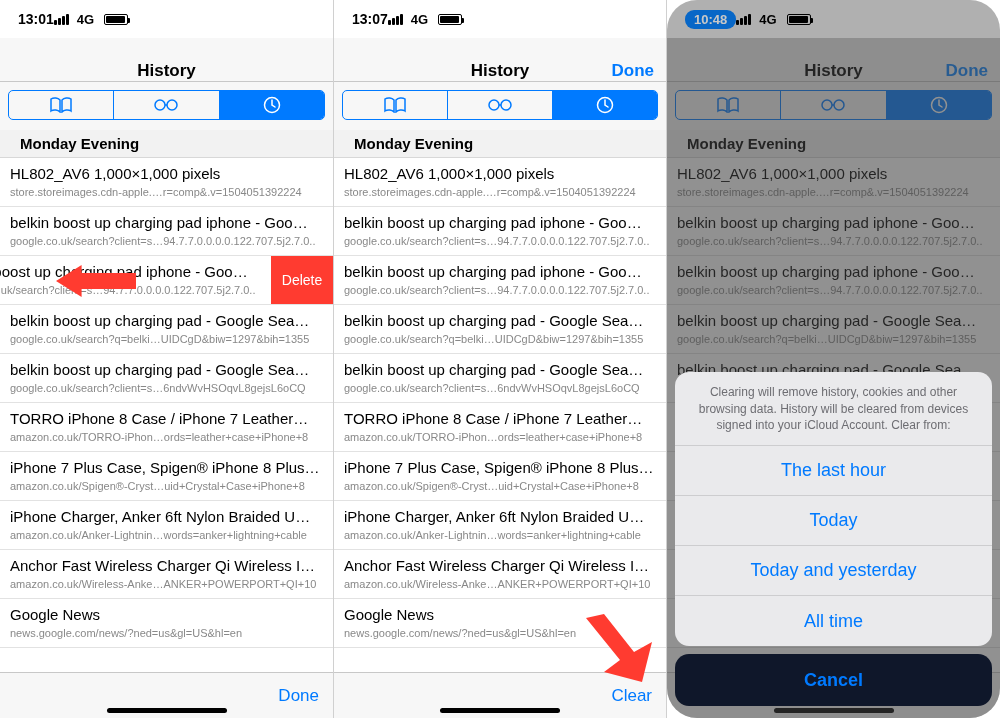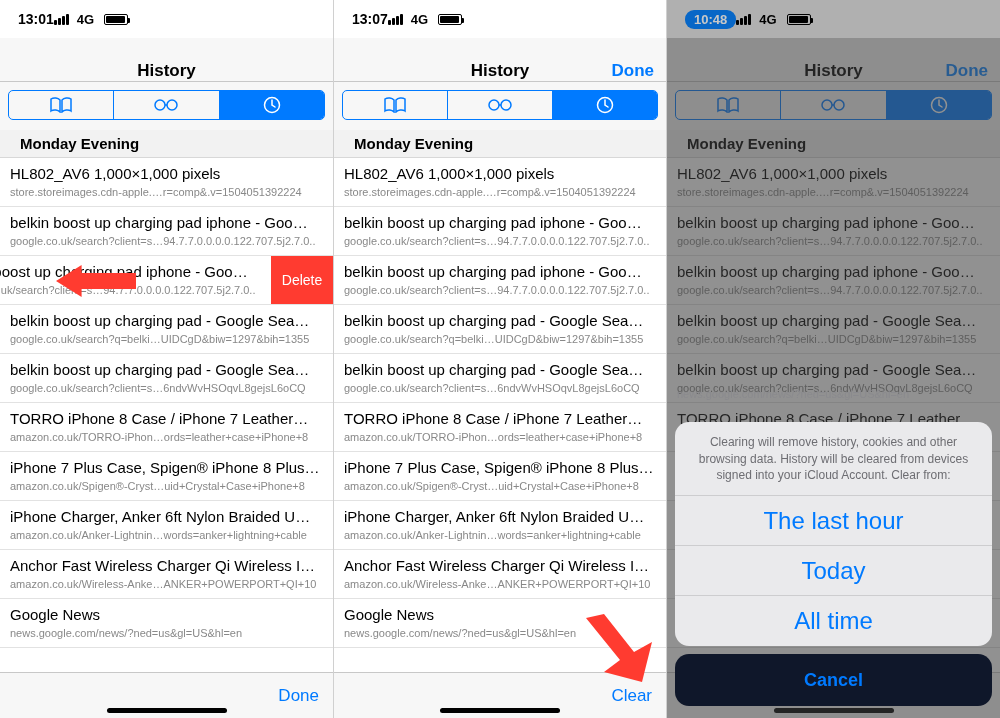--- a/index.html
+++ b/index.html
@@ -1,20 +1,20 @@
 <!DOCTYPE html>
 <html><head>
 <meta charset="utf-8">
 <style>
   * { box-sizing: border-box; margin: 0; padding: 0; }
   html, body { width: 1000px; height: 718px; font-family: -apple-system, "Helvetica Neue", Arial, sans-serif; background:#fff; overflow:hidden; }
   .container { display:flex; width:1000px; height:718px; }
   .pane { position:relative; height:718px; border-right:1px solid #d0d0d0; background:#fff; overflow:hidden; }
   .pane:last-child { border-right:none; }
-  .p0 { width:334px; } .p1 { width:333px; } .p2 { width:333px; }
+  .p0 { width:334px; } .p1 { width:333px; } .p2 { width:333px;border-radius:30px; }
   .dim-overlay { position:absolute; inset:0; background:rgba(80,80,80,0.45); pointer-events:none; }
   .status-bar { position:absolute; top:0; left:0; right:0; height:38px; display:flex; align-items:center; justify-content:flex-start; padding:0 18px; font-size:14px; font-weight:600; color:#000; }
   .status-bar.on-dim { z-index:3; }
   .time-pill { background:#0a84ff; color:#fff; border-radius:9px; padding:2px 9px; font-weight:600; font-size:13px; }
   .status-right { display:flex; align-items:center; gap:4px; }
   .signal { display:flex; align-items:flex-end; gap:1px; margin-right:4px;}
   .signal i { display:block; width:3px; background:#000; border-radius:1px;}
   .signal i:nth-child(1){height:5px} .signal i:nth-child(2){height:7px}
   .signal i:nth-child(3){height:9px} .signal i:nth-child(4){height:11px}
   .net-label { font-size:13px; font-weight:600; margin-right:4px;}
@@ -39,21 +39,21 @@
   .swipe-delete { position:absolute; right:0; top:-1px; bottom:-1px; width:62px; background:#ff3b30; color:#fff; display:flex; align-items:center; justify-content:center; font-size:14px;}
   .swipe-arrow { position:absolute; left:56px; top:8px; width:80px; height:30px; z-index:2;}
   .bottom-bar { position:absolute; bottom:0; left:0; right:0; height:46px; border-top:1px solid #c8c8c8; background:#f7f7f7; display:flex; align-items:center; justify-content:flex-end; padding:0 14px;}
   .bottom-bar .action { color:#007aff; font-size:17px; font-weight:500;}
   .home-ind { position:absolute; bottom:5px; left:50%; transform:translateX(-50%); width:120px; height:5px; background:#000; border-radius:3px;}
   .arrow-big { position:absolute; width:80px; height:58px; z-index:3;}
   
   .sheet { position:absolute; left:8px; right:8px; bottom:12px; z-index:5;}
   .sheet-group { background:#eaeaec; border-radius:14px; overflow:hidden; margin-bottom:8px;}
   .sheet-msg { font-size:12px; color:#6d6d72; text-align:center; padding:12px 18px; line-height:1.35; border-bottom:1px solid rgba(0,0,0,0.12);}
-  .sheet-btn { height:50px; display:flex; align-items:center; justify-content:center; font-size:24px; color:#007aff; border-bottom:1px solid rgba(0,0,0,0.12); background:transparent;}
+  .sheet-btn { height:50px; display:flex; align-items:center; justify-content:center; font-size:18px; color:#007aff; border-bottom:1px solid rgba(0,0,0,0.12); background:transparent;}
   .sheet-btn:last-child { border-bottom:none;}
   .sheet-cancel { background:#0f172a; border-radius:14px; height:52px; display:flex; align-items:center; justify-content:center; font-size:18px; font-weight:600; color:#007aff;}
   .pane.p2 .status-bar, .pane.p2 .nav, .pane.p2 .seg-wrap, .pane.p2 .section-header, .pane.p2 .list, .pane.p2 .bottom-bar { filter: brightness(0.78); }
   .pane.p2 .nav .nav-right { color:#0a84ff;}
 </style>
 </head>
 <body>
 
 <div class="container" id="root">
     <div class="pane p0">
@@ -335,18 +335,19 @@
      <span class="action">Clear</span>
    </div>
       <div class="home-ind"></div>
       <div class="dim-overlay"></div>
       <div style="position:absolute;left:10px;right:10px;top:388px;font-size:11px;color:#8a8a8e;white-space:nowrap;overflow:hidden;text-overflow:ellipsis;z-index:4">news.google.com/news/?ned=us&amp;gl=US&amp;hl=en</div>
       <div class="sheet">
       <div class="sheet-group">
         <div class="sheet-msg">Clearing will remove history, cookies and other browsing data. History will be cleared from devices signed into your iCloud Account. Clear from:</div>
           <div class="sheet-btn">The last hour</div>
           <div class="sheet-btn">Today</div>
+          <div class="sheet-btn">Today and yesterday</div>
           <div class="sheet-btn">All time</div>
         </div>
         <div class="sheet-cancel">Cancel</div>
       </div>
     </div>
   </div>
 
 </body></html>

